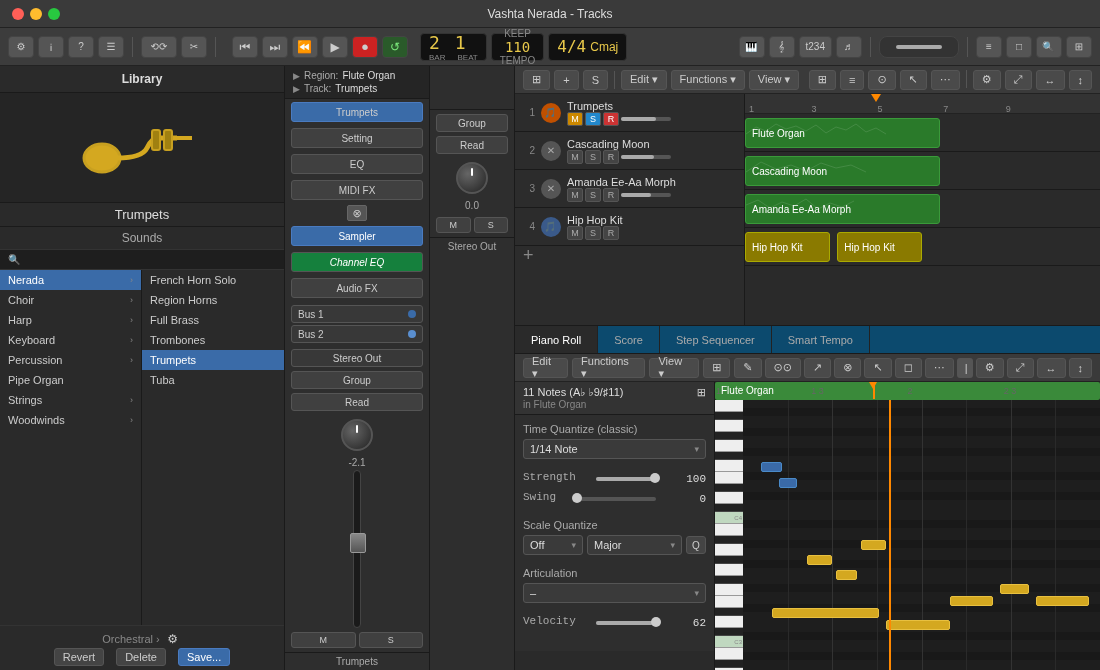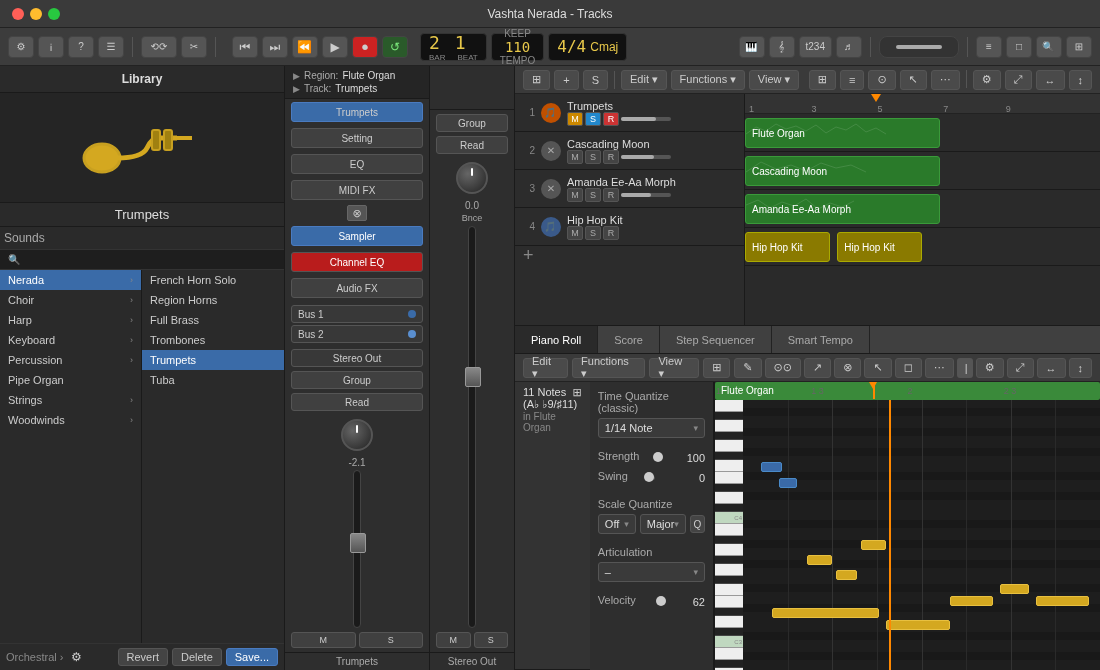--- a/index.html
+++ b/index.html
@@ -177,21 +177,21 @@
     }
     .instrument-name {
       text-align: center;
       padding: 4px;
       font-size: 13px;
       font-weight: 500;
       color: #ddd;
       border-bottom: 1px solid #1a1a1a;
     }
     .sounds-header {
-      text-align: left;
+      text-align: center;
       padding: 4px;
       font-size: 12px;
       color: #aaa;
       border-bottom: 1px solid #333;
     }
     .search-bar {
       display: flex;
       align-items: center;
       padding: 4px 8px;
       background: #1e1e1e;
@@ -238,27 +238,28 @@
       padding: 4px 8px;
       cursor: pointer;
       color: #ccc;
       font-size: 11px;
     }
     .sub-item.selected { background: #3a6ba8; color: #fff; }
 
     
     .library-footer {
       border-top: 1px solid #333;
-      padding: 4px 6px;
+      padding: 4px 20px;
       display: flex;
       align-items: center;
       justify-content: space-between;
+      flex-direction: column;
     }
     .breadcrumb { color: #888; font-size: 11px; cursor: pointer; }
-    .footer-btns { display: flex; gap: 4px; }
+    .footer-btns { display: flex; gap: 12px; }
     .footer-btn {
       background: #444;
       border: 1px solid #555;
       border-radius: 3px;
       padding: 2px 8px;
       color: #ccc;
       font-size: 11px;
       cursor: pointer;
     }
     .footer-btn.primary { background: #3a6ba8; border-color: #4a7bc0; color: #fff; }
@@ -289,21 +290,21 @@
       border-radius: 3px;
       display: flex;
       align-items: center;
       justify-content: center;
       font-size: 10px;
       color: #ccc;
       cursor: pointer;
     }
     .plugin-slot.active { background: #3a6ba8; border-color: #4a7bc0; }
     .plugin-slot.eq { background: #404040; }
-    .plugin-slot.channel-eq { background: #b91c1c; color: #fff; }
+    .plugin-slot.channel-eq { background: #15803d; color: #fff; font-style: italic; }
     .plugin-slot.midi-fx { background: #404040; }
 
     .buses {
       margin: 4px 6px;
       display: flex;
       flex-direction: column;
       gap: 2px;
     }
     .bus-row {
       display: flex;
@@ -650,21 +651,21 @@
     
     .piano-roll-section {
       flex: 1;
       display: flex;
       flex-direction: column;
       overflow: hidden;
     }
 
     .piano-roll-tabs {
       height: 28px;
-      background: #404040;
+      background: #0c4a6e;
       display: flex;
       align-items: center;
       border-bottom: 1px solid #1a1a1a;
     }
     .pr-tab {
       padding: 0 16px;
       height: 100%;
       display: flex;
       align-items: center;
       font-size: 11px;
@@ -733,20 +734,21 @@
       cursor: pointer;
       display: flex;
       align-items: center;
       justify-content: space-between;
     }
     .quant-slider-row {
       display: flex;
       align-items: center;
       gap: 20px;
       margin-bottom: 4px;
+      font-family: Liberation Mono, monospace;
     }
     .quant-slider {
       flex: 1;
       height: 4px;
       background: #555;
       border-radius: 2px;
       position: relative;
     }
     .quant-slider-fill {
       height: 100%;
@@ -862,20 +864,21 @@
     .dropdown-arrow { color: #888; font-size: 9px; }
 
     
     .waveform-svg { position: absolute; top: 0; left: 0; width: 100%; height: 100%; opacity: 0.4; }
 
     
     .pr-left-info {
       width: 200px;
       border-right: 1px solid #1a1a1a;
       display: flex;
+      flex-direction: column;
     }
 
     
     .pr-note-display {
       background: #333;
       border-bottom: 1px solid #1a1a1a;
       padding: 4px 8px;
     }
 
   </style>
@@ -1102,26 +1105,20 @@
     <div class="group-row" style="margin-top:4px;">
       <div class="group-btn">Group</div>
     </div>
     <div class="read-btn">Read</div>
 
     <div class="knob-row">
       <div class="knob"></div>
     </div>
 
     <div class="fader-val">0.0</div>
-    <div class="fader-area">
-      <div style="text-align:center;font-size:9px;color:#aaa;margin-bottom:3px;">Bnce</div>
-      <div class="fader-track">
-        <div class="fader-handle" style="top:35%;"></div>
-      </div>
-    </div>
 
     <div class="ms-row">
       <div class="ms-btn">M</div>
       <div class="ms-btn">S</div>
     </div>
     <div class="track-label-bottom">Stereo Out</div>
   </div>
 
   <div class="right-panel">
 
@@ -1334,21 +1331,21 @@
                   <div class="quant-slider-fill" style="width:0%;"></div>
                   <div class="quant-slider-handle" style="left:-4px;"></div>
                 </div>
                 <span class="quant-val">0</span>
               </div>
             </div>
 
             <div class="quant-section">
               <div class="quant-label">Scale Quantize</div>
               <div style="display:flex;gap:4px;align-items:center;">
-                <div class="quant-dropdown" style="width:38px;flex:none;">
+                <div class="quant-dropdown" style="width:60px;flex:none;">
                   <span>Off</span>
                   <span class="dropdown-arrow">▾</span>
                 </div>
                 <div class="quant-dropdown" style="flex:1;">
                   <span>Major</span>
                   <span class="dropdown-arrow">▾</span>
                 </div>
                 <div class="quant-q-btn">Q</div>
               </div>
             </div>

